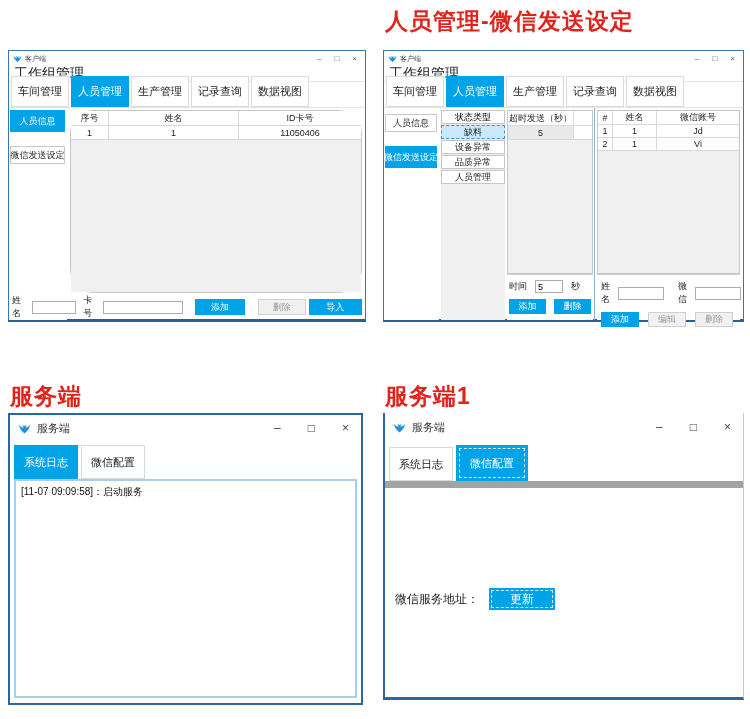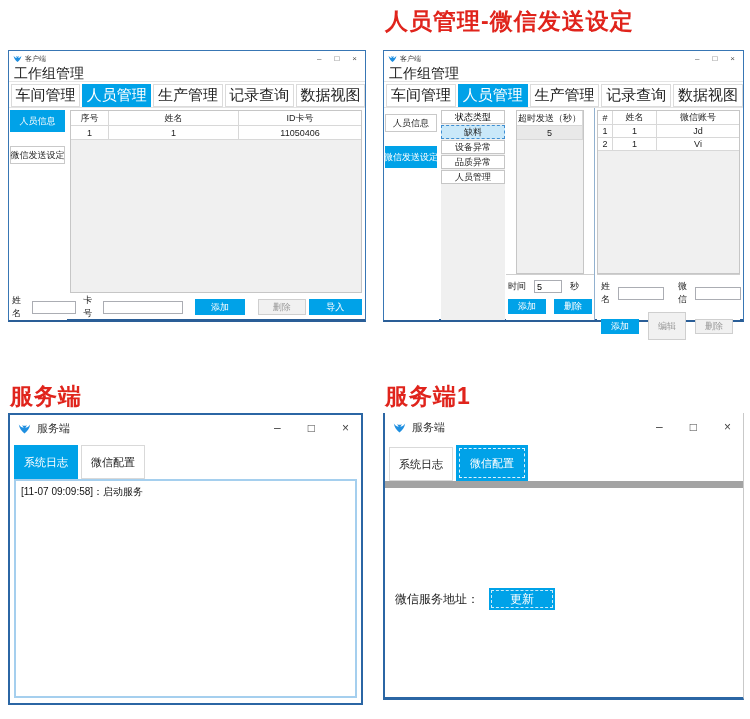--- a/index.html
+++ b/index.html
@@ -14,47 +14,47 @@
   #win4{left:383px;top:413px;width:361px;height:287px;border-left:2px solid #2b66a4;border-bottom:3px solid #2b66a4;border-right:1px solid #c9c9c9;}
 
   
   .tb-sm{height:15px;display:flex;align-items:center;gap:3px;padding:0 4px;}
   .logo-ic{display:flex;align-items:center;}
   .ttl-sm{font-size:7px;color:#444;flex:1;white-space:nowrap;}
   .ctrl-sm{display:flex;gap:13px;font-size:8px;color:#555;margin-right:4px;align-items:center;}
   .ctrl-sm span{cursor:default;line-height:1;}
   .menubar{height:15px;border-bottom:1px solid #e4e4e4;display:flex;align-items:center;padding:0 5px;font-size:14px;color:#222;}
   .tabs-sm{height:26px;display:flex;align-items:flex-end;gap:2px;padding-left:2px;border-bottom:1px solid #e3e3e3;box-sizing:border-box;}
-  .tab-sm{height:23px;min-width:52px;padding:0 6px;display:flex;align-items:center;justify-content:center;font-size:15px;background:#fff;border:1px solid #dbdbdb;color:#222;box-sizing:border-box;white-space:nowrap;}
+  .tab-sm{height:31px;min-width:52px;padding:0 6px;display:flex;align-items:center;justify-content:center;font-size:11px;background:#fff;border:1px solid #dbdbdb;color:#222;box-sizing:border-box;white-space:nowrap;}
   .tab-sm.active{background:#00a2e8;border-color:#00a2e8;color:#fff;}
   .body-sm{position:relative;height:212px;}
   .sidebar-sm{position:absolute;left:0;top:0;bottom:0;width:58px;background:#fff;}
   .sb-item{position:absolute;left:1px;right:2px;display:flex;align-items:center;justify-content:center;font-size:9px;box-sizing:border-box;white-space:nowrap;}
   .sb-item.active{background:#00a2e8;color:#fff;}
   .sb-item.plain{background:#fff;border:1px solid #c9c9c9;color:#222;}
 
   .tblwrap{box-sizing:border-box;border:1px solid #c6c6c6;background:#f0f0f0;display:flex;flex-direction:column;}
   .trow{display:flex;background:#fff;border-bottom:1px solid #d8d8d8;flex:0 0 auto;}
   .tcell{display:flex;align-items:center;justify-content:center;font-size:9px;height:13px;border-right:1px solid #d8d8d8;color:#222;box-sizing:border-box;white-space:nowrap;overflow:hidden;}
   .tcell.last{border-right:none;flex:1;}
   .tfill{flex:1;background:#f0f0f0;}
 
-  .main1{position:absolute;left:61px;top:2px;right:3px;bottom:27px;}
+  .main1{position:absolute;left:61px;top:2px;right:3px;bottom:27px;border-radius:24px;}
   .foot1{position:absolute;left:3px;right:3px;bottom:3px;height:20px;display:flex;align-items:center;font-size:9px;color:#222;}
   .inp-sm{height:13px;border:1px solid #abadb3;background:#fff;font-size:9px;padding:0 2px;box-sizing:border-box;}
   .btn{display:flex;align-items:center;justify-content:center;font-size:9px;height:16px;box-sizing:border-box;cursor:default;white-space:nowrap;}
   .btn.blue{background:#00a2e8;color:#fff;}
   .btn.gray{background:#f1f1f1;color:#9a9a9a;border:1px solid #cfcfcf;}
 
   
   .status-col{position:absolute;left:57px;top:2px;bottom:0;width:64px;display:flex;flex-direction:column;background:#f0f0f0;}
   .st-head{height:14px;background:#fff;border:1px solid #c6c6c6;display:flex;align-items:center;justify-content:center;font-size:9px;margin-bottom:1px;box-sizing:border-box;}
   .st-item{height:14px;background:#fff;border:1px solid #c6c6c6;display:flex;align-items:center;justify-content:center;font-size:9px;margin-bottom:1px;box-sizing:border-box;color:#222;white-space:nowrap;}
   .st-item.sel{background:#c9e8f9;border:1px dashed #3f8fd2;}
-  .timeout-sec{position:absolute;left:123px;top:2px;bottom:0;width:86px;display:flex;flex-direction:column;align-items:center;}
+  .timeout-sec{position:absolute;left:123px;top:2px;bottom:0;width:86px;display:flex;flex-direction:column;}
   .sec-foot{height:46px;border-top:1px solid #cfcfcf;background:#fff;padding:5px 2px 0 2px;box-sizing:border-box;}
   .frow{display:flex;align-items:center;gap:8px;font-size:9px;color:#222;}
   .frow + .frow{margin-top:6px;}
   .vdiv{position:absolute;left:210px;top:0;bottom:0;width:1px;background:#92b1cf;}
   .wechat-sec{position:absolute;left:213px;top:2px;right:3px;bottom:0;display:flex;flex-direction:column;}
 
   
   .tb-lg{height:26px;display:flex;align-items:center;gap:6px;padding:0 8px;}
   #win4 .tb-lg{height:28px;}
   .ttl-lg{font-size:11px;color:#333;flex:1;white-space:nowrap;}
@@ -221,21 +221,21 @@
         </div>
         <div class="sec-foot" style="padding-left:4px;">
           <div class="frow">
             <span>姓名</span>
             <input class="inp-sm" style="width: 46px;">
             <span style="margin-left:6px;">微信</span>
             <input class="inp-sm" style="width: 46px;">
           </div>
           <div class="frow" style="gap:9px;">
             <div class="btn blue" style="width:38px;height:15px;">添加</div>
-            <div class="btn gray" style="width:38px;height:28px;">编辑</div>
+            <div class="btn gray" style="width:38px;height:15px;">编辑</div>
             <div class="btn gray" style="width:38px;height:15px;">删除</div>
           </div>
         </div>
       </div>
     </div>
   </div>
 
   <div class="win" id="win3">
     <div class="tb-lg">
       <span class="logo-ic">

